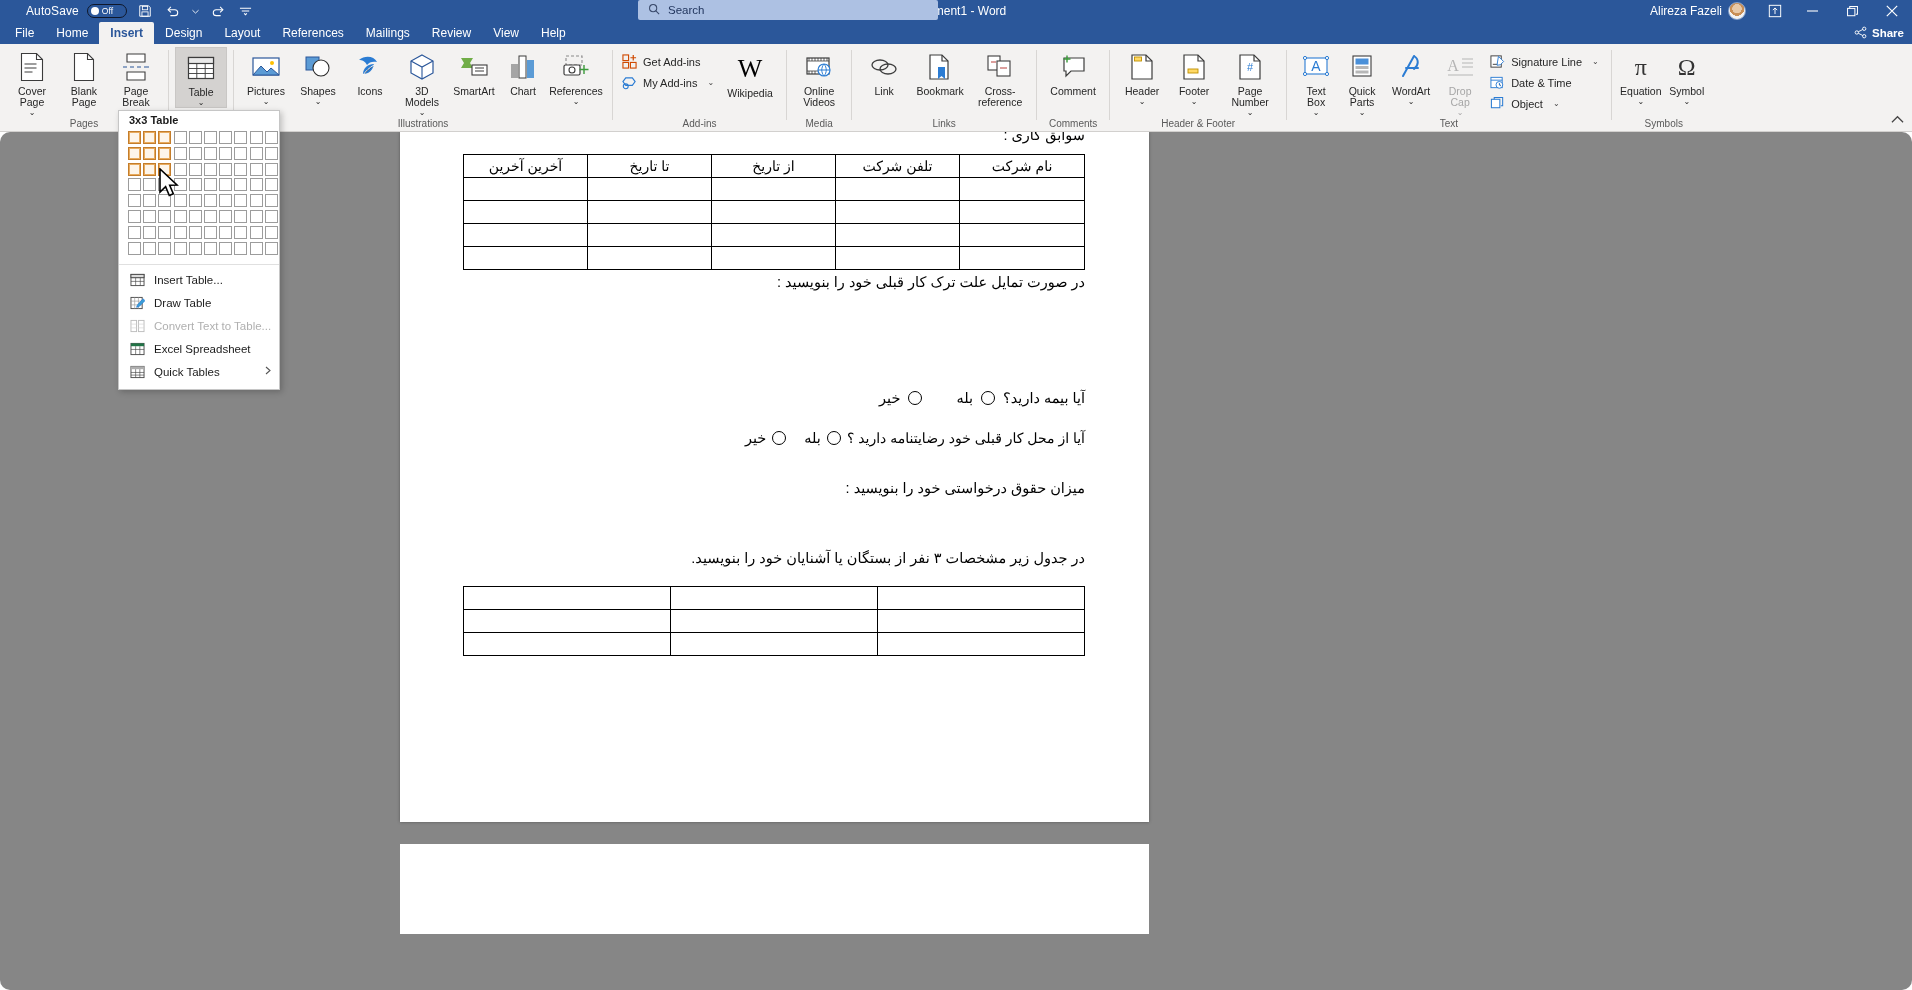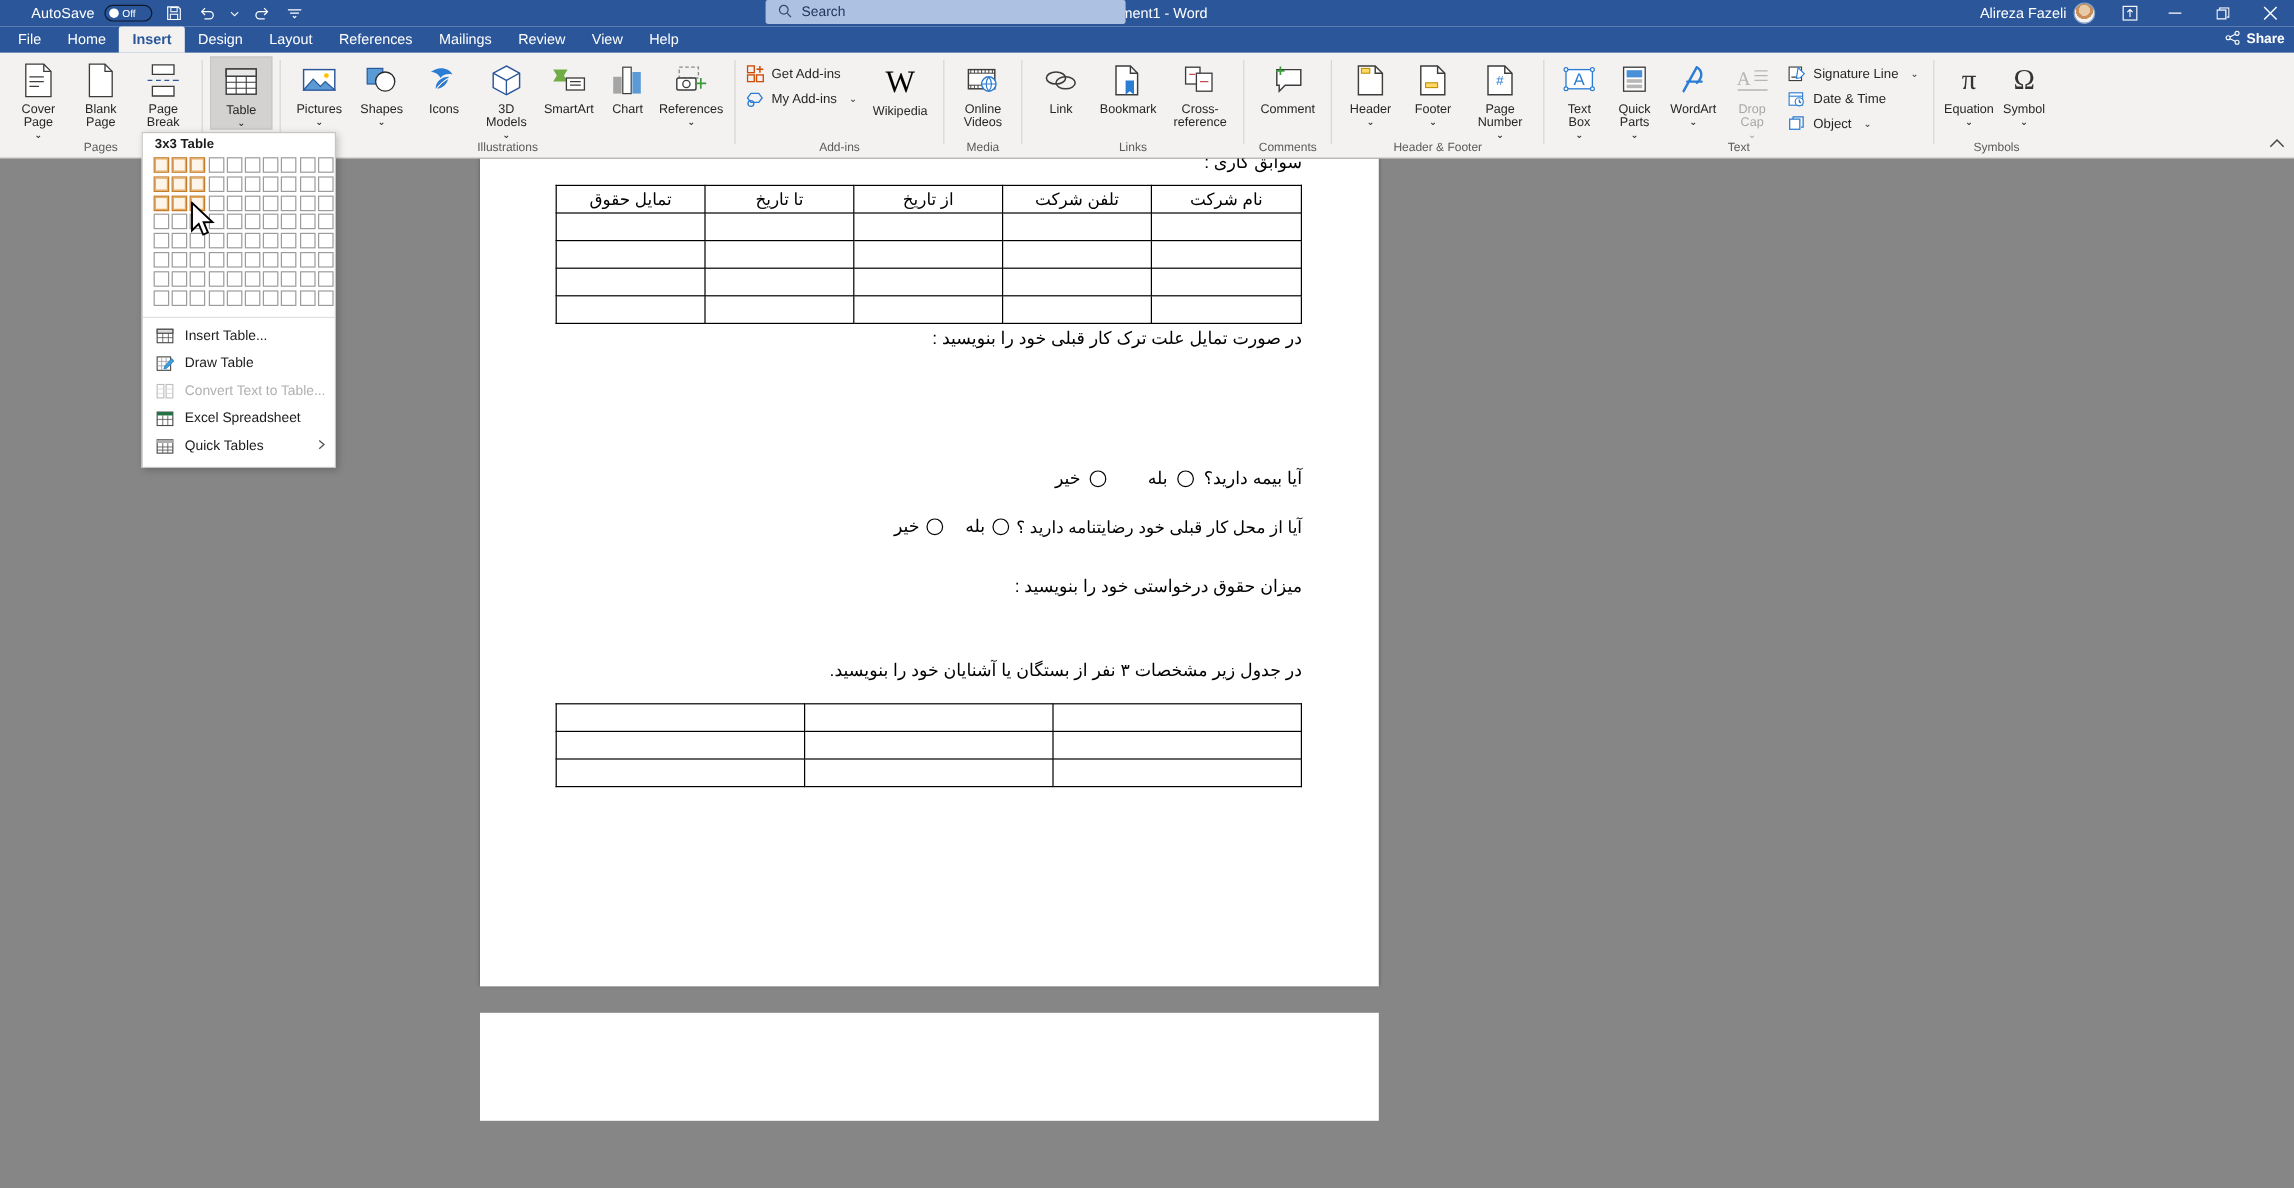--- a/index.html
+++ b/index.html
@@ -130,21 +130,21 @@
   .tm-item .ic { width: 16px; height: 16px; display: flex; align-items: center; justify-content: center; }
   .tm-item.disabled { color: #b0b0b0; }
   .tm-item .sub-arrow { position: absolute; right: 8px; font-size: 9px; color: #555; }
   .menu-bottom-pad { height: 6px; }
 
   .cursor-arrow { position: absolute; left: 158px; top: 168px; z-index: 60; pointer-events: none; }
 
   
   .docarea {
     position: absolute; left: 0; top: 132px; right: 0; bottom: 0;
-    background: #868686; overflow: hidden;
+    background: #868686; overflow: hidden; border-radius: 10px;
   }
   .page {
     position: absolute; left: 400px; top: 0px; width: 749px; height: 690px;
     background: #fff; box-shadow: 0 0 3px rgba(0,0,0,.35);
   }
   .page2 {
     position: absolute; left: 400px; top: 712px; width: 749px; height: 90px;
     background: #fff;
   }
   .doc-line {
@@ -684,21 +684,21 @@
     <table class="doctable" style="right:64px; top:22px; width:621px;">
       <colgroup>
         <col style="width:124px">
           <col style="width:124px">
           <col style="width:124px">
         <col style="width:124px">
           <col style="width:125px">
       </colgroup>
       <tbody>
         <tr>
-          <td class="hdr">تمایل حقوق</td>
+          <td class="hdr">آخرین آخرین</td>
           <td class="hdr">تا تاریخ</td>
           <td class="hdr">از تاریخ</td>
           <td class="hdr">تلفن شرکت</td>
           <td class="hdr">نام شرکت</td>
         </tr>
         <tr>
           <td></td>
           <td></td>
           <td></td>
           <td></td>

